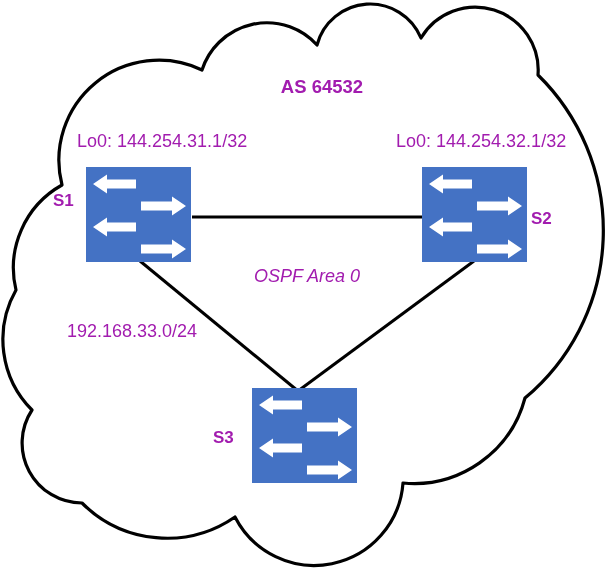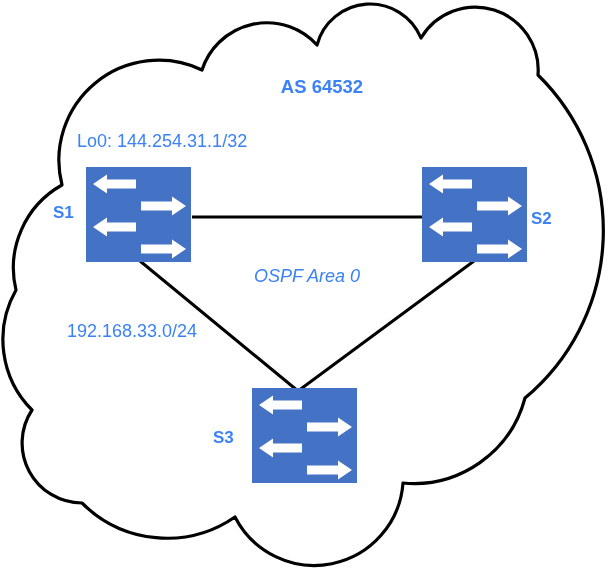--- a/index.html
+++ b/index.html
@@ -15,21 +15,21 @@
   .cloud-path{fill:#ffffff;stroke:var(--outline);stroke-width:3.2;stroke-linejoin:round;}
   .link-line{stroke:var(--outline);stroke-width:3;}
   .switch{
     position:absolute;width:105px;height:95px;z-index:2;
   }
   .switch svg{display:block;width:100%;height:100%;}
   .switch-bg{fill:var(--switch-blue);}
   .arrow{fill:var(--arrow-white);}
   .lbl{
     position:absolute;z-index:3;white-space:nowrap;
-    font-size:18px;line-height:1.15;color:#3b82f6;
+    font-size:18px;line-height:1.15;color:#a21caf;
   }
   .lbl.bold{font-weight:bold;}
   .lbl.centered{transform:translateX(-50%);}
   .node-name{font-size:17px;font-weight:bold;}
   :root{
     --switch-blue:#4472C4;
     --arrow-white:#ffffff;
     --outline:#000000;
   }
 </style>
@@ -80,22 +80,23 @@
   </div>
   <div class="switch" style="left:252px;top:388px;">
     <svg viewBox="0 0 105 95">
         <use href="#switch-sym"></use>
       </svg>
   </div>
 
   <div class="lbl bold centered" style="left:322px;top:76px;font-size:18.5px;">AS 64532</div>
 
   <div class="lbl" style="left:77px;top:131px;">Lo0: 144.254.31.1/32</div>
+  <div class="lbl" style="left:396px;top:131px;">Lo0: 144.254.32.1/32</div>
 
-  <div class="lbl node-name" style="left:53px;top:203px;text-align:right;">S1</div>
+  <div class="lbl node-name" style="left:53px;top:191px;text-align:right;">S1</div>
   <div class="lbl node-name" style="left:531px;top:209px;">S2</div>
   <div class="lbl node-name" style="left:213px;top:428px;">S3</div>
 
   <div class="lbl centered" style="left:132px;top:321px;">192.168.33.0/24</div>
 
   <div class="lbl centered" style="left:307px;top:266px;font-style:italic;">OSPF Area 0</div>
 
 </div>
 
 </body></html>

